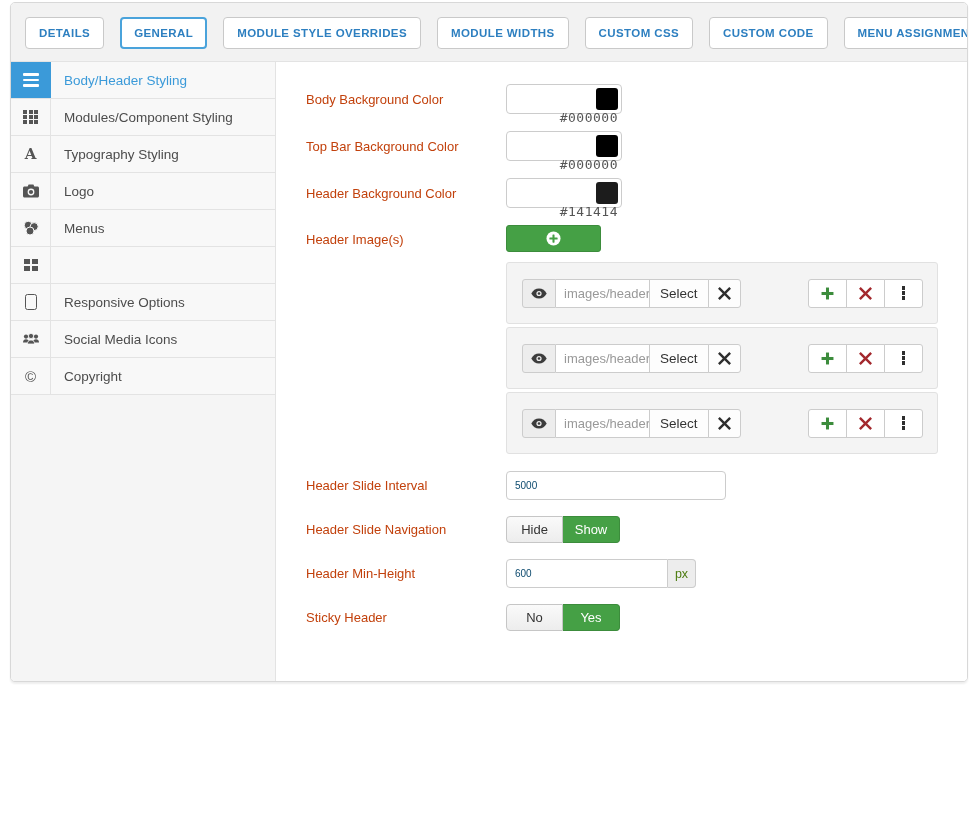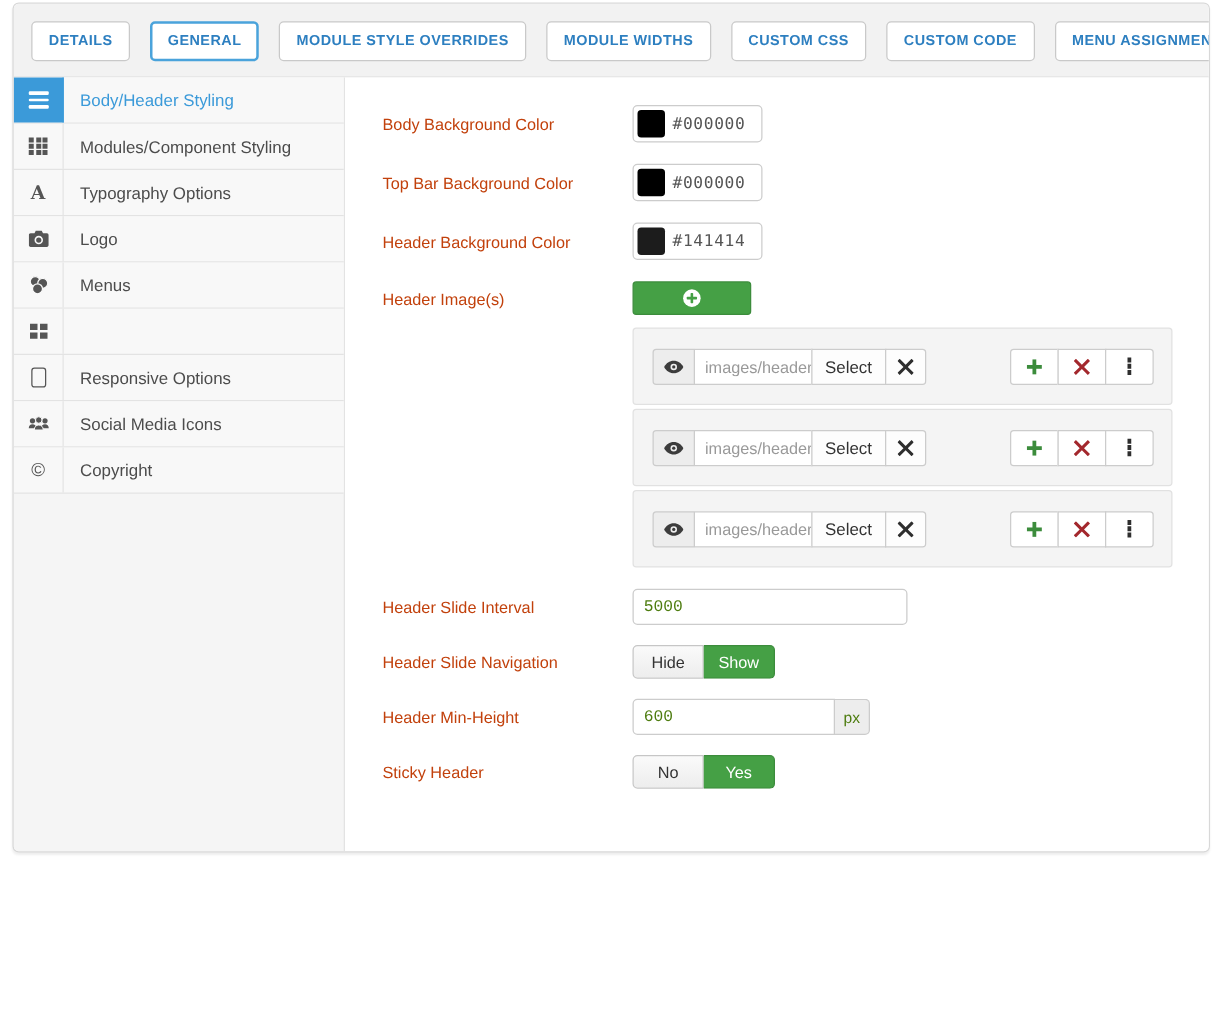--- a/index.html
+++ b/index.html
@@ -51,22 +51,22 @@
 
   
   .frow { display: flex; align-items: center; margin-bottom: 17px; }
   .frow.top { align-items: flex-start; }
   .flabel {
     width: 200px; flex: 0 0 200px; font-size: 13px; color: #c2410c;
   }
   .frow.top .flabel { padding-top: 7px; }
 
   .color-input {
-    width: 104px; height: 30px; border: 1px solid #ccc; border-radius: 4px;
-    display: flex; align-items: center; padding: 3px; background: #fff; cursor: pointer;
+    width: 116px; height: 30px; border: 1px solid #ccc; border-radius: 4px;
+    display: flex; align-items: flex-end; padding: 3px; background: #fff; cursor: pointer; flex-direction: column;
   }
   .swatch { width: 22px; height: 22px; border-radius: 3px; flex: 0 0 22px; }
   .hexval {
     font-family: "DejaVu Sans Mono", monospace; font-size: 13px; color: #555;
     margin-left: 6px; letter-spacing: 0.5px;
   }
 
   .add-btn {
     width: 95px; height: 27px; background: #45a045; border: 1px solid #3c8c3c;
     border-radius: 3px; display: flex; align-items: center; justify-content: center;
@@ -104,23 +104,23 @@
   .btn-group { display: flex; }
   .btn-group .gbtn {
     width: 39px; height: 29px; background: #fff; border: 1px solid #ccc;
     margin-left: -1px; display: flex; align-items: center; justify-content: center;
     cursor: pointer;
   }
   .btn-group .gbtn:first-child { border-radius: 3px 0 0 3px; margin-left: 0; }
   .btn-group .gbtn:last-child { border-radius: 0 3px 3px 0; }
 
   .text-input {
-    height: 29px; border: 1px solid #ccc; border-radius: 4px; font-size: 13px;
-    color: #4d7c0f; padding: 0 8px; outline: none; background: #fff;
-    font-family: Liberation Mono, monospace;
+    height: 29px; border: 1px solid #ccc; border-radius: 4px; font-size: 10px;
+    color: #0c4a6e; padding: 0 8px; outline: none; background: #fff;
+    font-family: Liberation Sans, sans-serif;
   }
   .w-interval { width: 220px; }
   .input-addon-group { display: flex; height: 29px; }
   .input-addon-group .text-input { width: 162px; border-radius: 4px 0 0 4px; }
   .unit-addon {
     width: 28px; background: #ededed; border: 1px solid #ccc; border-left: none;
     border-radius: 0 4px 4px 0; display: flex; align-items: center;
     justify-content: center; font-size: 12.5px; color: #4d7c0f;
   }
 
@@ -198,21 +198,21 @@
               <span></span>
             </span>
         </span>
         <span class="side-label">Modules/Component Styling</span>
       </div>
 
       <div class="side-item">
         <span class="side-icon">
             <span class="i-font">A</span>
           </span>
-        <span class="side-label">Typography Options</span>
+        <span class="side-label">Typography Styling</span>
       </div>
 
       <div class="side-item">
         <span class="side-icon">
           <svg width="16" height="14" viewBox="0 0 16 14">
             <path d="M5.6 0.5 L4.6 2.5 H1.5 C0.7 2.5 0 3.2 0 4 V12 C0 12.8 0.7 13.5 1.5 13.5 H14.5 C15.3 13.5 16 12.8 16 12 V4 C16 3.2 15.3 2.5 14.5 2.5 H11.4 L10.4 0.5 Z" fill="#555"></path>
             <circle cx="8" cy="8" r="3.4" fill="#f8f8f8"></circle>
             <circle cx="8" cy="8" r="2.1" fill="#555"></circle>
           </svg>
         </span>

